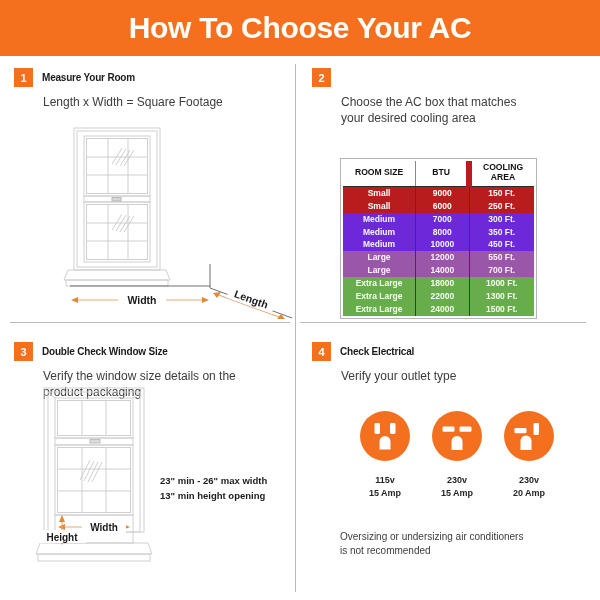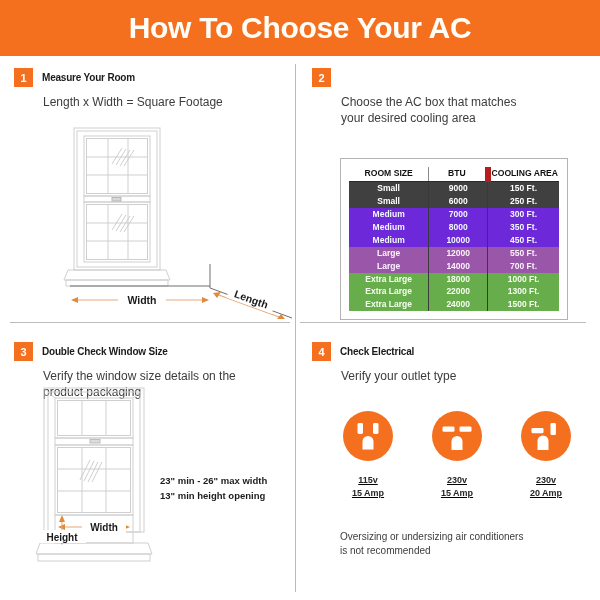--- a/index.html
+++ b/index.html
@@ -70,24 +70,24 @@
   }
 
   
   .illus { position: absolute; }
   #illus1 { top: 56px; left: 46px; }
   #illus3 { top: 42px; left: 16px; }
 
   
   .table-wrap {
     position: absolute; top: 90px; left: 28px;
-    width: 228px;
+    width: 197px;
     border: 1px solid #b3b3b3;
     background: #fff;
-    padding: 8px;
+    padding: 2px;
   }
   table.btu {
     width: 100%; border-collapse: collapse;
     font-size: 8.5px; font-weight: bold;
     table-layout: fixed;
   }
   table.btu th, table.btu td {
     text-align: center;
     padding: 1px 0 1.5px 0;
     line-height: 1.22;
@@ -95,34 +95,34 @@
   table.btu thead th {
     color: #111; font-size: 8.6px;
     background: #ffffff;
     border-bottom: 1px solid #2a2a2a;
     padding-bottom: 3px;
   }
   table.btu thead th.c1 { border-right: 1px solid #8a8a8a; width: 38%; }
   table.btu thead th.c2 { border-right: 6px solid #b91c1c; width: 28%; }
   table.btu tbody td.c1 { border-right: 1px solid #3a3a3a; }
   table.btu tbody td.c2 { border-right: 1px solid #3a3a3a; }
-  .r-small  td { background: #404040; color: #ffffff; }
+  .r-small  td { background: #b91c1c; color: #ffffff; }
   .r-medium td { background: #6d28d9; color: #f2f8ff; }
   .r-large  td { background: #9a56a8; color: #fdf2ff; }
   .r-xlarge td { background: #68ad4b; color: #f4fff0; }
   .r-small td.c1, .r-small td.c2 { border-right-color:#555; }
   .r-medium td.c1, .r-medium td.c2 { border-right-color:#23527f; }
   .r-large td.c1, .r-large td.c2 { border-right-color:#6d3478;text-align:center; }
   .r-xlarge td.c1, .r-xlarge td.c2 { border-right-color:#44752f; }
 
   
   .outlets {
     position: absolute; top: 68px; left: 20px;
     width: 250px;
-    display: flex; justify-content: space-between; text-decoration: underline;
+    display: flex; justify-content: center;
   }
   .outlet { width: 72px; text-align: center; }
   .outlet-label {
     margin-top: 8px;
     font-size: 9px; font-weight: bold; color: #262626;
     line-height: 1.4;
   }
   .note {
     position: absolute; top: 188px; left: 28px;
     width: 240px;

